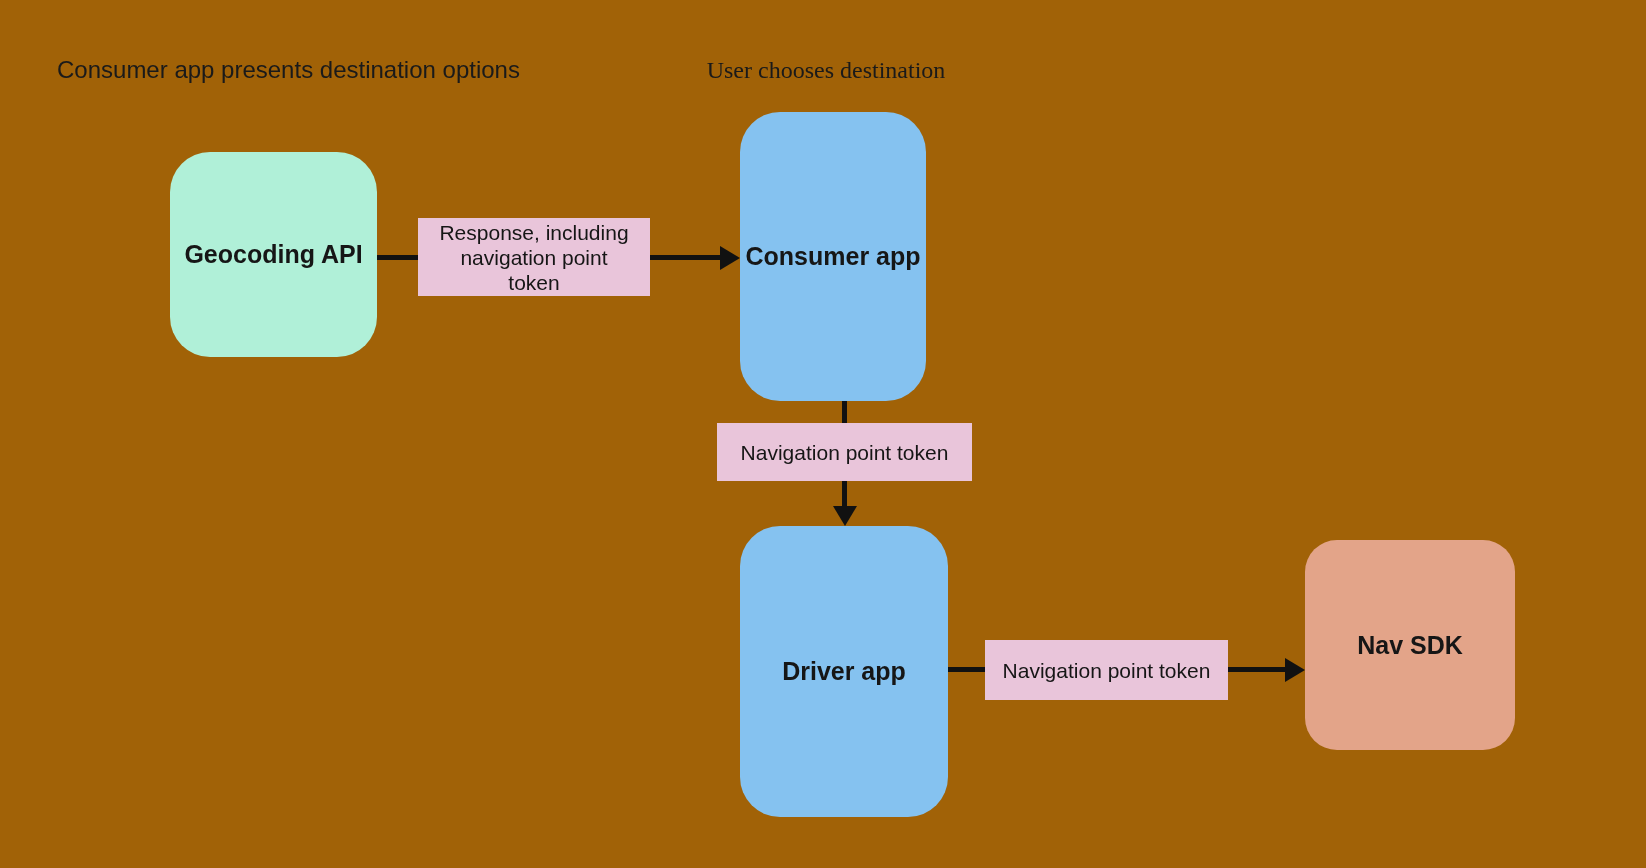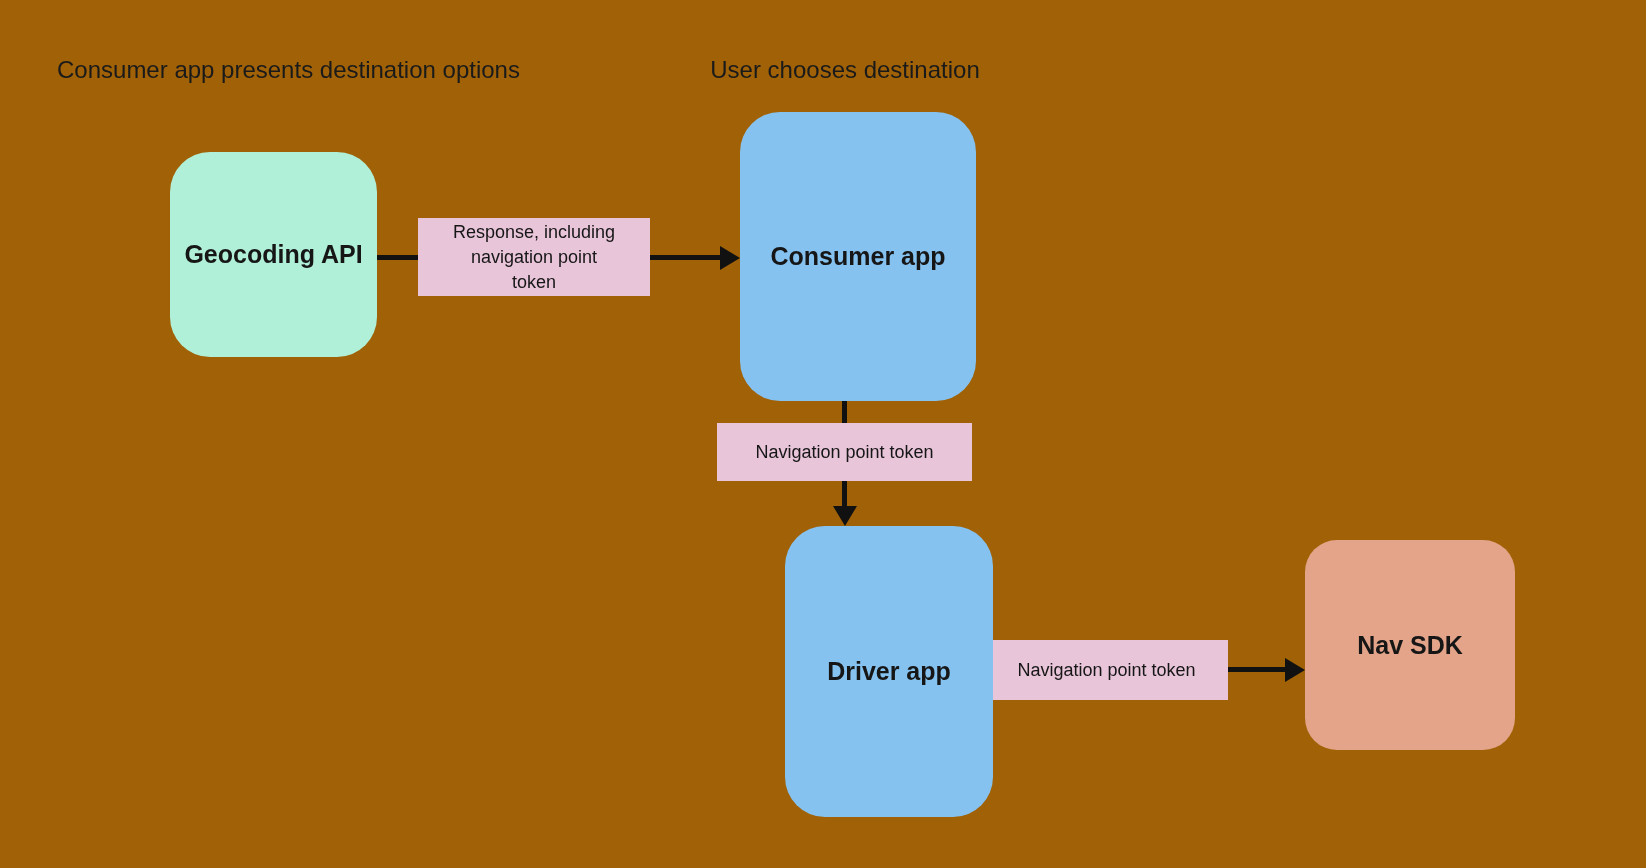--- a/index.html
+++ b/index.html
@@ -19,36 +19,36 @@
   
   .col-header {
     position: absolute;
     top: 56px;
     font-size: 24px;
     line-height: 28px;
     color: #1a1a1a;
     white-space: nowrap;
   }
   .col-header.h1 { left: 57px; }
-  .col-header.h2 { left: 845px; transform: translateX(-50%); }
+  .col-header.h2 { left: 826px; transform: translateX(-50%); font-family: Liberation Serif, serif; }
   .col-header.h3 { left: 1401px; transform: translateX(-50%); }
 
   
   .node {
     position: absolute;
     display: flex;
     align-items: center;
     justify-content: center;
     text-align: center;
     font-size: 25px;
     font-weight: 700;
     color: #161616;
   }
   .node-geocoding { left: 170px; top: 152px; width: 207px; height: 205px; border-radius: 40px; }
-  .node-consumer  { left: 740px; top: 112px; width: 236px; height: 289px; border-radius: 40px; }
+  .node-consumer  { left: 740px; top: 112px; width: 186px; height: 289px; border-radius: 40px; }
   .node-driver    { left: 740px; top: 526px; width: 208px; height: 291px; border-radius: 40px; }
   .node-navsdk    { left: 1305px; top: 540px; width: 210px; height: 210px; border-radius: 32px; }
 
   
   .edge-line { position: absolute; background: #111111; }
   .line-e1 { left: 377px; top: 255px; width: 345px; height: 5px; }
   .line-e2 { left: 842px; top: 401px; width: 5px; height: 105px; }
   .line-e3 { left: 948px; top: 667px; width: 340px; height: 5px; }
 
   
@@ -59,21 +59,21 @@
   .head-e2 { left: 833px; top: 506px; }
   .head-e3 { left: 1285px; top: 658px; }
 
   
   .edge-label {
     position: absolute;
     display: flex;
     align-items: center;
     justify-content: center;
     text-align: center;
-    font-size: 18px;
+    font-size: 21px;
     line-height: 25px;
     color: #161616;
     white-space: pre-line;
   }
   .label-e1 { left: 418px; top: 218px; width: 232px; height: 78px; }
   .label-e2 { left: 717px; top: 423px; width: 255px; height: 58px; }
   .label-e3 { left: 985px; top: 640px; width: 243px; height: 60px; }
 </style>
 </head>
 <body>
@@ -93,16 +93,16 @@
   <div class="arrowhead right head-e3" style="background: rgb(17, 17, 17);"></div>
 
   <div class="edge-label label-e1" style="background: rgb(233, 197, 218);">Response, including
 navigation point
 token</div>
   <div class="edge-label label-e2" style="background: rgb(233, 197, 218);">Navigation point token</div>
   <div class="edge-label label-e3" style="background: rgb(233, 197, 218);">Navigation point token</div>
 
   <div class="node node-geocoding" style="background: rgb(176, 240, 216);">Geocoding API</div>
   <div class="node node-consumer" style="background: rgb(133, 194, 240);">Consumer app</div>
-  <div class="node node-driver" style="background: rgb(133, 194, 240); margin-left: 45px;">Driver app</div>
+  <div class="node node-driver" style="background: rgb(133, 194, 240);">Driver app</div>
   <div class="node node-navsdk" style="background: rgb(227, 164, 137);">Nav SDK</div>
 
 </div>
 
 </body></html>

